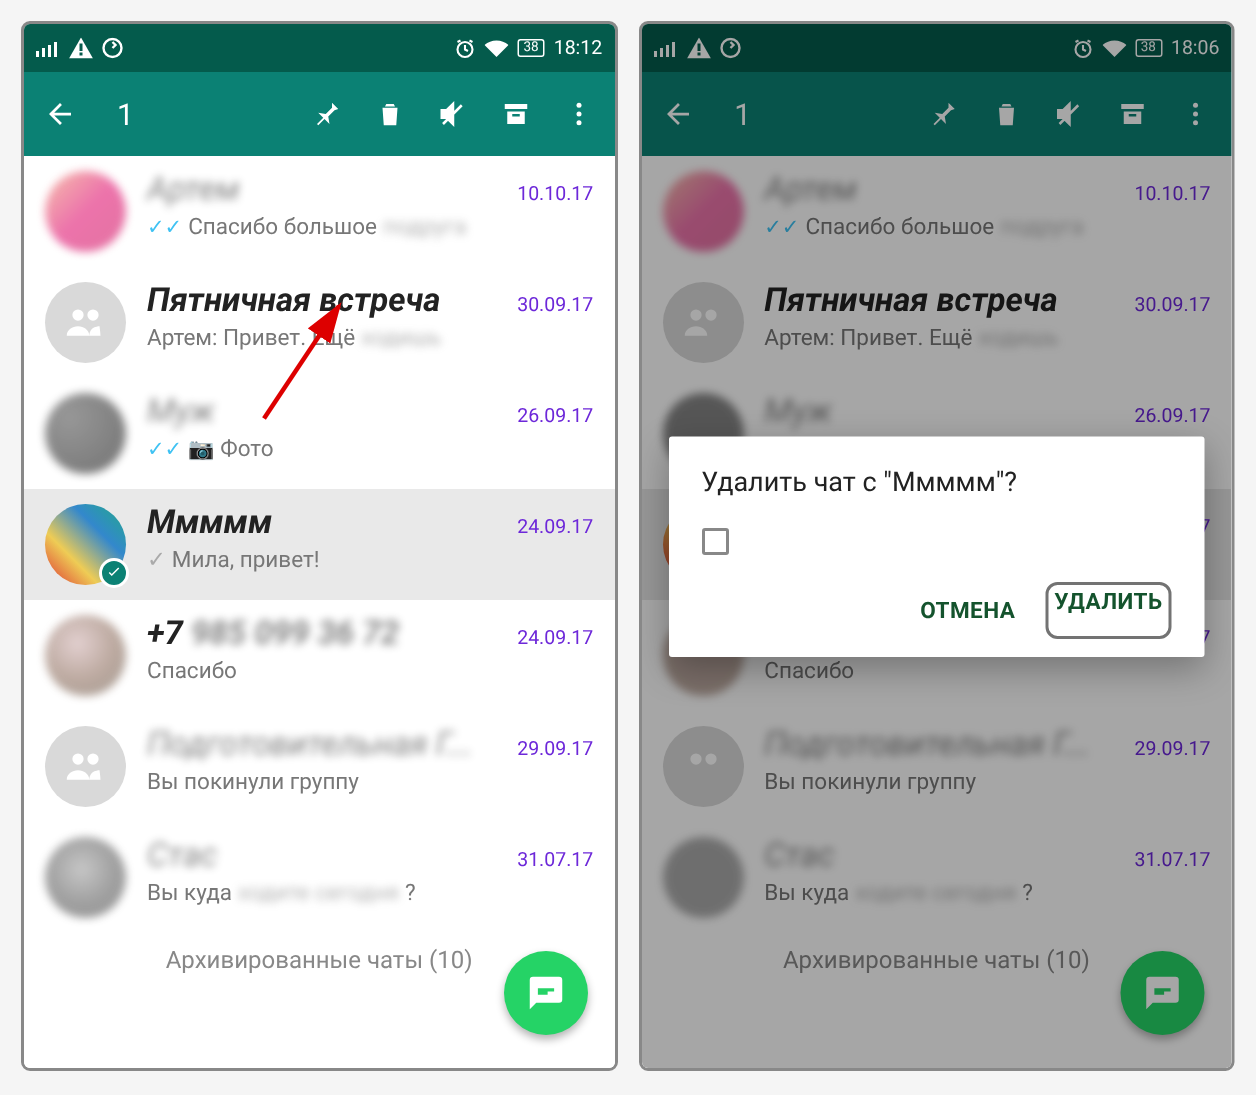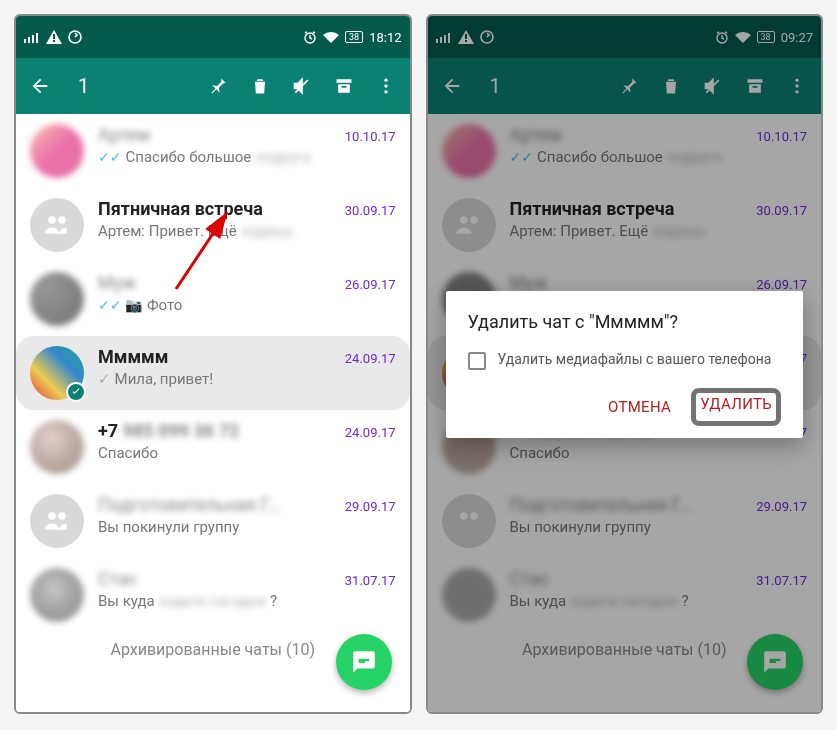--- a/index.html
+++ b/index.html
@@ -15,21 +15,21 @@
   height: 700px;
   background: #fff;
   border: 2px solid #888;
   border-radius: 6px;
   position: relative;
   overflow: hidden;
   display: flex;
   flex-direction: column;
 }
 .statusbar {
-  height: 42px;
+  height: 32px;
   background: #045b4c;
   color: #fff;
   display: flex;
   align-items: center;
   font-size: 13px;
   padding: 0 8px;
 }
 .statusbar .left { display: flex; gap: 6px; align-items: center; }
 .statusbar .right { margin-left: auto; display: flex; gap: 6px; align-items: center; font-size: 13px; }
 .battery-box {
@@ -53,21 +53,21 @@
 .appbar .spacer { flex: 1; }
 .icon-btn { width: 24px; height: 24px; display: flex; align-items: center; justify-content: center; cursor: pointer; }
 .chatlist { flex: 1; overflow: hidden; background: #fff; position: relative; }
 .chat {
   display: flex;
   align-items: flex-start;
   padding: 10px 14px;
   gap: 14px;
   position: relative;
 }
-.chat.selected { background: #e9e9e9; border-radius: 18px; }
+.chat.selected { background: #e9e9e9; }
 .avatar {
   width: 54px;
   height: 54px;
   border-radius: 50%;
   flex-shrink: 0;
   background: #ccc;
   position: relative;
 }
 .avatar.placeholder { background: #d9d9d9; display:flex; align-items:center; justify-content:center; color:#fff; }
 .avatar .badge {
@@ -78,21 +78,21 @@
   height: 20px;
   border-radius: 50%;
   background: #0b8174;
   border: 2px solid #fff;
   display: flex;
   align-items: center;
   justify-content: center;
 }
 .chat-body { flex: 1; min-width: 0; }
 .chat-row1 { display: flex; align-items: baseline; }
-.chat-name { font-size: 18px; color: #222; }
+.chat-name { font-size: 22px; color: #222; font-style: italic; }
 .chat-name.bold { font-weight: 700; }
 .chat-date { margin-left: auto; font-size: 13px; color: #6d28d9; }
 .chat-msg { font-size: 15px; color: #777; margin-top: 3px; display: flex; align-items: center; gap: 4px; }
 .ticks { color: #3fc2f3; font-size: 14px; }
 .blur-sm { filter: blur(3px); opacity: .55; }
 .archived { text-align: center; font-size: 16px; color: #888; padding: 8px 0; }
 .fab {
   position: absolute;
   right: 18px;
   bottom: 22px;
@@ -131,22 +131,22 @@
 .checkbox {
   width: 18px;
   height: 18px;
   border: 2px solid #888;
   border-radius: 2px;
   margin-top: 2px;
   flex-shrink: 0;
 }
 .dialog-check-label { font-size: 14px; color: #555; line-height: 1.35; }
 .dialog-actions { display: flex; justify-content: flex-end; gap: 8px; }
-.dialog-btn { font-size: 15px; font-weight: 400; color: #b91c1c; padding: 10px 12px; cursor: pointer; letter-spacing: .3px; }
-.highlight-ring { border: 5px solid #737373; border-radius: 8px; padding: 2px 4px; }
+.dialog-btn { font-size: 15px; font-weight: 700; color: #14532d; padding: 10px 12px; cursor: pointer; letter-spacing: .3px; }
+.highlight-ring { border: 2px solid #737373; border-radius: 8px; padding: 2px 4px; }
 .camera-icon { color: #888; font-size: 14px; }
 svg { display: block; }
 </style>
 </head>
 <body>
 
 <div class="phone">
   <div class="statusbar">
     <div class="left">
       <span>
@@ -396,21 +396,21 @@
             <path d="M7 5v3l2 1" stroke="#fff" stroke-width="1.4" fill="none"></path>
             <path d="M2 3l2-1M12 3l-2-1" stroke="#fff" stroke-width="1.4"></path>
           </svg>
         </span>
       <span>
           <svg width="16" height="12" viewBox="0 0 16 12">
             <path d="M8 12L0 4a12 12 0 0116 0z" fill="#fff"></path>
           </svg>
         </span>
       <span class="battery-box">38</span>
-      <span>09:27</span>
+      <span>18:06</span>
     </div>
   </div>
 
   <div class="appbar">
     <span class="icon-btn">
         <svg width="22" height="22" viewBox="0 0 24 24">
           <path fill="#fff" d="M20 11H7.8l5.6-5.6L12 4l-8 8 8 8 1.4-1.4L7.8 13H20z"></path>
         </svg>
       </span>
     <span class="count">1</span>
@@ -558,20 +558,19 @@
         </svg>
       </div>
   </div>
 
   <div class="overlay-dim"></div>
 
   <div class="dialog">
     <div class="dialog-title">Удалить чат с "Ммммм"?</div>
     <div class="dialog-check">
       <div class="checkbox"></div>
-      <div class="dialog-check-label">Удалить медиафайлы с вашего телефона</div>
     </div>
     <div class="dialog-actions">
       <div class="dialog-btn">ОТМЕНА</div>
       <div class="dialog-btn highlight-ring">УДАЛИТЬ</div>
     </div>
   </div>
 </div>
 
 </body></html>

